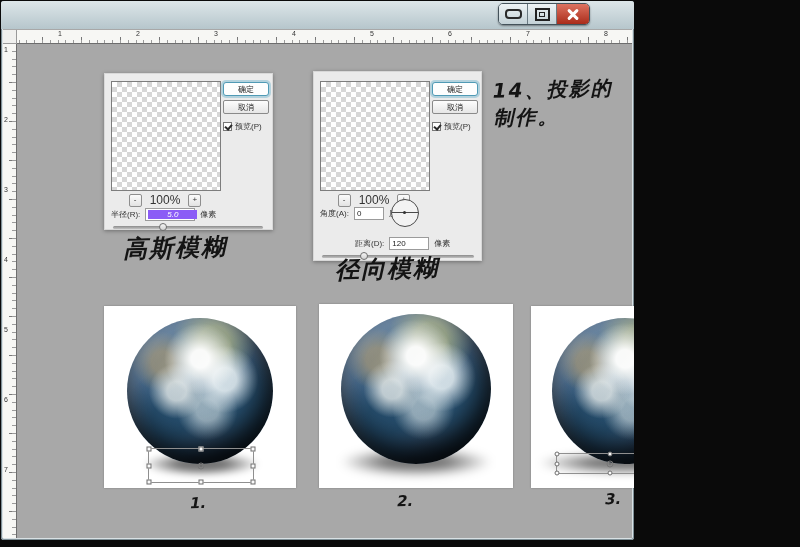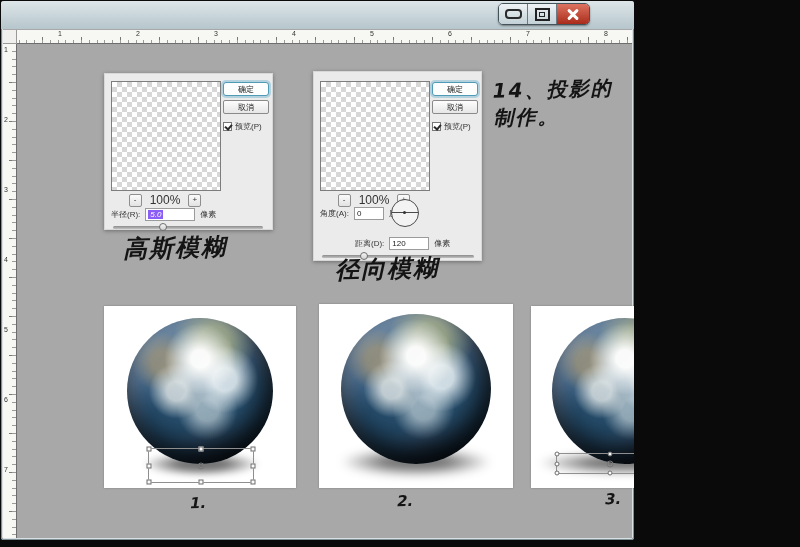--- a/index.html
+++ b/index.html
@@ -59,21 +59,21 @@
   .chk{position:relative;width:9px;height:9px;background:#fff;border:1px solid #777;box-sizing:border-box;}
   .chk::after{content:"";position:absolute;left:1px;top:1px;width:5px;height:3px;
               border-left:2px solid #2a2a2a;border-bottom:2px solid #2a2a2a;transform:rotate(-50deg);}
   .zoomrow{position:absolute;left:7px;width:108px;display:flex;align-items:center;justify-content:center;gap:8px;}
   .zbtn{width:11px;height:11px;background:linear-gradient(#fbfbfb,#e2e2e2);border:1px solid #8e8e8e;
         border-radius:2px;font-size:8px;line-height:9px;text-align:center;color:#333;cursor:pointer;}
   .zlvl{font-size:12px;color:#333;}
   .fieldrow{position:absolute;display:flex;align-items:center;gap:5px;font-size:8px;color:#333;}
   .tinput{height:13px;background:#fff;border:1px solid #9b9b9b;box-sizing:border-box;
           display:flex;align-items:center;padding:0 2px;font-size:8px;color:#222;}
-  .tinput .sel{background:#8b5cf6;color:#fff;padding:0 2px;font-style:italic;}
+  .tinput .sel{background:#8b5cf6;color:#fff;padding:0 19px;font-style:italic;}
   .slider{position:absolute;height:3px;background:linear-gradient(#8b8b8b,#c2c2c2);border-radius:2px;}
   .thumb{position:absolute;top:-3px;width:8px;height:8px;border-radius:50%;
          background:linear-gradient(#f4f4f4,#d2d2d2);border:1px solid #6f6f6f;box-sizing:border-box;cursor:pointer;}
   .dial{position:absolute;left:78px;top:128px;width:26px;height:26px;border:1px solid #4a4a4a;border-radius:50%;
         background:#f3f3f3;cursor:pointer;}
   .dial .line{position:absolute;left:0;right:0;top:12px;height:1px;background:#4a4a4a;}
   .dial .dot{position:absolute;left:11px;top:11px;width:3px;height:3px;border-radius:50%;background:#333;}
   
   .hand{position:absolute;color:#141414;font-weight:700;font-style:italic;letter-spacing:2px;
         transform:rotate(-1.5deg);font-family:"DejaVu Sans",sans-serif;}

